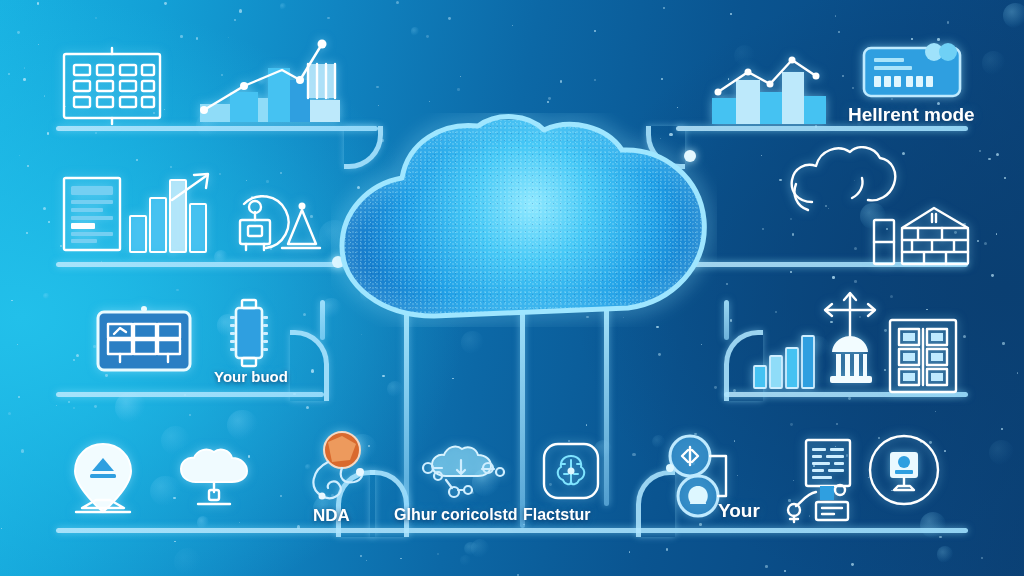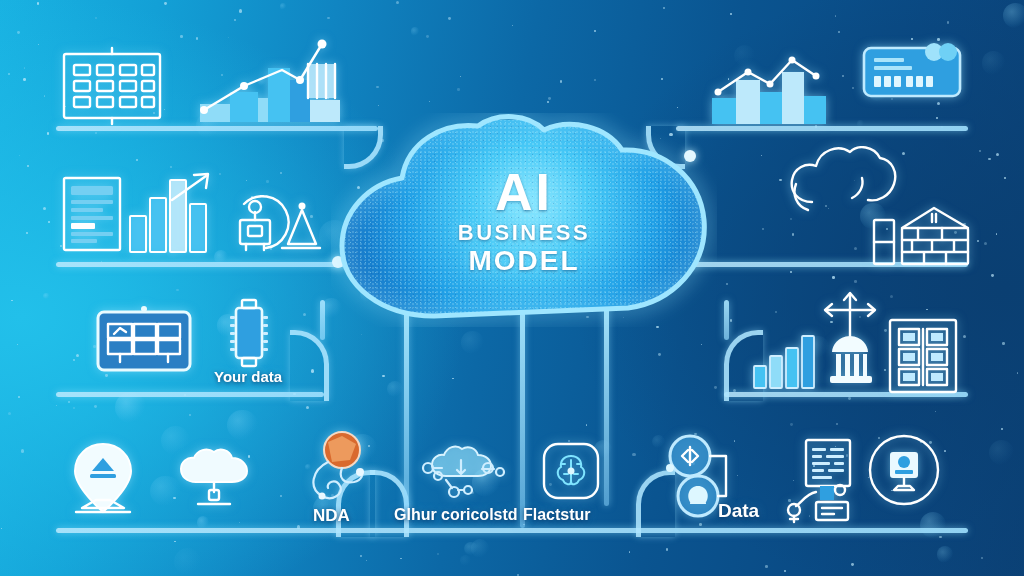--- a/index.html
+++ b/index.html
@@ -396,25 +396,20 @@
   <div class="stem" style="left:404px;top:306px;height:210px;"></div>
   <div class="stem" style="left:520px;top:306px;height:222px;"></div>
   <div class="stem" style="left:604px;top:306px;height:200px;"></div>
 
   <div id="cloud-wrap">
     <div id="cloud-shape"></div>
     <div id="cloud-grain"></div>
     <svg id="cloud-outline" width="386" height="214" viewBox="-7 -7 386 214">
       <path d="M 96 196 C 44 196 4 166 4 126 C 4 92 30 64 64 58 C 70 22 104 2 140 6 C 160 -8 190 -6 206 10 C 232 -2 268 6 284 30 C 326 28 362 58 366 100 C 370 146 334 182 290 188 L 96 196 Z" fill="none" stroke="#9fe6ff" stroke-width="5" stroke-linejoin="round" style="filter:drop-shadow(0 0 10px rgba(150,230,255,.9));"></path>
     </svg>
-    <div id="cloud-text">
-      <div class="l1">AI</div>
-      <div class="l2">BUSINESS</div>
-      <div class="l3">MODEL</div>
-    </div>
   </div>
 
   <div class="ico glowy" style="left:62px;top:48px;">
     <svg width="100" height="76" viewBox="0 0 100 76">
       <rect class="stroke" x="2" y="6" width="96" height="64" rx="2"></rect>
       <g class="stroke" stroke-width="2.2">
         <rect x="12" y="17" width="16" height="10" rx="1.5"></rect>
         <rect x="35" y="17" width="16" height="10" rx="1.5"></rect>
         <rect x="58" y="17" width="16" height="10" rx="1.5"></rect>
         <rect x="80" y="17" width="12" height="10" rx="1.5"></rect>
@@ -518,21 +513,21 @@
           <rect x="8" y="44" width="5" height="3" rx="1"></rect>
         <rect x="8" y="52" width="5" height="3" rx="1"></rect>
         <rect x="41" y="20" width="5" height="3" rx="1"></rect>
           <rect x="41" y="28" width="5" height="3" rx="1"></rect>
         <rect x="41" y="36" width="5" height="3" rx="1"></rect>
           <rect x="41" y="44" width="5" height="3" rx="1"></rect>
         <rect x="41" y="52" width="5" height="3" rx="1"></rect>
       </g>
     </svg>
   </div>
-  <div class="lbl" style="left:214px;top:368px;font-size:15px;">Your data</div>
+  <div class="lbl" style="left:214px;top:368px;font-size:15px;">Your buod</div>
 
   <div class="ico glowy" style="left:66px;top:438px;">
     <svg width="74" height="80" viewBox="0 0 74 80">
       <path d="M37 6 C21 6 9 18 9 33 C9 50 37 74 37 74 C37 74 65 50 65 33 C65 18 53 6 37 6 Z" fill="#f2fcff" stroke="#ffffff" stroke-width="2"></path>
       <path d="M37 20 L48 33 H26 Z" fill="#2f9fe0"></path>
       <rect x="24" y="36" width="26" height="4" rx="1.5" fill="#2f9fe0"></rect>
       <path class="stroke" d="M16 70 L30 62 H44 L58 70 Z" fill="none"></path>
       <path class="stroke" d="M10 74 H64"></path>
     </svg>
   </div>
@@ -590,21 +585,21 @@
     <svg width="96" height="86" viewBox="0 0 96 86">
       <circle cx="26" cy="22" r="20" fill="#2e8fd0" fill-opacity=".6" stroke="#bfeaff" stroke-width="3"></circle>
       <path class="stroke" stroke-width="2.4" d="M18 22 L24 16 M18 22 L24 28 M34 22 L28 16 M34 22 L28 28 M26 13 V31"></path>
       <circle cx="34" cy="62" r="20" fill="#2e8fd0" fill-opacity=".6" stroke="#bfeaff" stroke-width="3"></circle>
       <path d="M26 70 C26 58 42 58 42 70 Z" fill="#ddf7ff"></path>
       <path d="M34 52 C25 52 22 62 26 68 H42 C46 62 43 52 34 52 Z" fill="#ddf7ff"></path>
       <path class="stroke" stroke-width="2.4" d="M46 22 H62 V62 H54"></path>
       <circle cx="6" cy="34" r="4" fill="#ddf7ff"></circle>
     </svg>
   </div>
-  <div class="lbl" style="left:718px;top:500px;font-size:19px;">Data</div>
+  <div class="lbl" style="left:718px;top:500px;font-size:19px;">Your</div>
 
   <div class="ico glowy" style="left:786px;top:438px;">
     <svg width="88" height="86" viewBox="0 0 88 86">
       <rect class="stroke" x="20" y="2" width="44" height="46" rx="2" fill="#1d6ba8" fill-opacity=".5"></rect>
       <g fill="#cdeeff">
         <rect x="26" y="10" width="14" height="3" rx="1"></rect>
           <rect x="44" y="10" width="14" height="3" rx="1"></rect>
         <rect x="26" y="17" width="10" height="3" rx="1"></rect>
           <rect x="40" y="17" width="18" height="3" rx="1"></rect>
         <rect x="26" y="24" width="18" height="3" rx="1"></rect>
@@ -661,20 +656,21 @@
           <rect x="22" y="38" width="7" height="11" rx="1"></rect>
         <rect x="32" y="38" width="7" height="11" rx="1"></rect>
           <rect x="44" y="38" width="7" height="11" rx="1"></rect>
         <rect x="54" y="38" width="7" height="11" rx="1"></rect>
           <rect x="64" y="38" width="7" height="11" rx="1"></rect>
       </g>
       <circle cx="72" cy="14" r="9" fill="#9fe2fb"></circle>
       <circle cx="86" cy="14" r="9" fill="#6fd0f5"></circle>
     </svg>
   </div>
+  <div class="lbl" style="left:848px;top:104px;font-size:19px;">Hellrent mode</div>
 
   <div class="ico glowy" style="left:786px;top:140px;">
     <svg width="112" height="82" viewBox="0 0 112 82">
       <path class="stroke" stroke-width="3" d="M26 62 C12 62 4 52 6 40 C8 28 20 22 30 26 C34 10 52 4 64 12 C72 4 88 6 94 18 C106 20 112 32 108 44 C104 56 92 62 82 60"></path>
       <path class="stroke" stroke-width="2.4" d="M22 70 C10 66 6 54 10 44"></path>
       <path class="stroke" stroke-width="2.4" d="M66 58 C74 54 78 46 76 38"></path>
     </svg>
   </div>
 
   <div class="ico glowy" style="left:872px;top:204px;">

